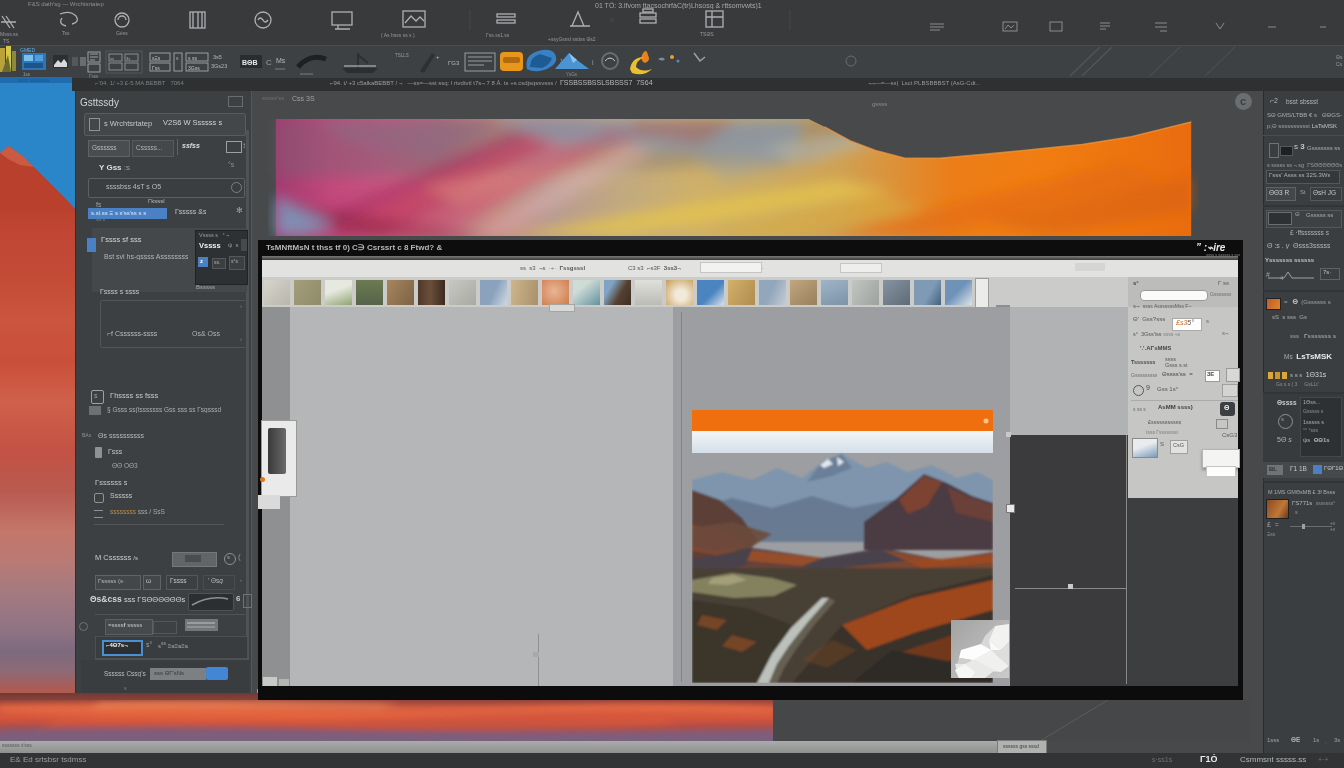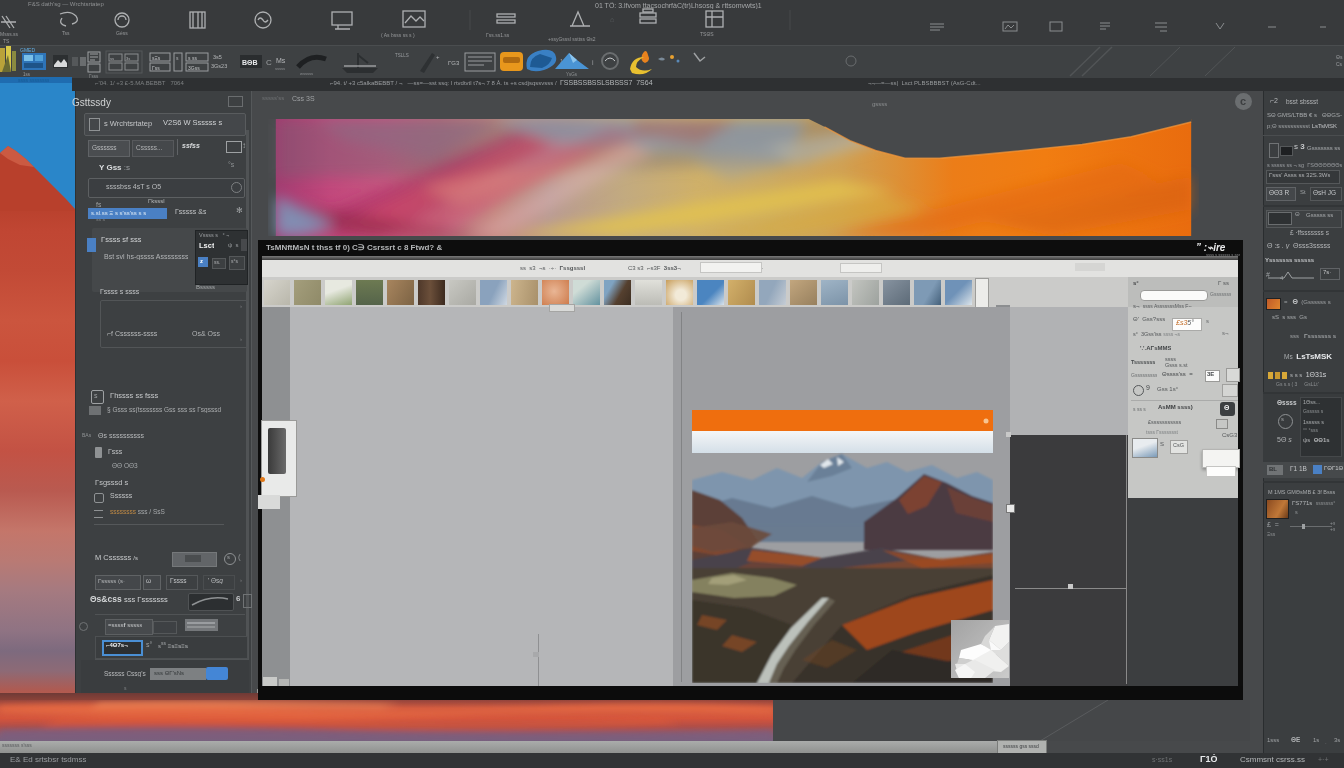--- a/index.html
+++ b/index.html
@@ -236,21 +236,21 @@
     <polygon points="560,119 860,44 900,62 660,119" fill="#e2680c" opacity=".6"></polygon>
     <polygon points="720,104 931,58 931,92 790,119" fill="#d55f10" opacity=".55"></polygon>
     <polygon points="500,28 640,2 660,10 530,48" fill="#c9c0a8" opacity=".4"></polygon>
   </g>
   <path d="M538,-2 L558,8 L584,22 L610,32 L640,40 L675,40 L720,36 L770,31 L820,26 L870,18 L931,3 L931,-2 Z" fill="#47494b"></path>
   <path d="M558,8 L584,22 L610,32 L640,40 L675,40 L720,36 L770,31 L820,26 L870,18 L931,3" fill="none" stroke="#f5993c" stroke-width="1.6" opacity=".7"></path>
 </svg>
 
 <div class="a" id="lpanel" style="left:75px;top:91px;width:175px;height:604px;background:#3d4042;border-left:1px solid #2e3133;border-right:1px solid #55585a;"></div>
 <div class="a" style="left:246px;top:130px;width:3px;height:540px;background:#505355;"></div>
-<div class="t" style="left:72px;top:97px;font-size:10px;color:#d0d2d3;">Gsttssdy</div>
+<div class="t" style="left:80px;top:97px;font-size:10px;color:#d0d2d3;">Gsttssdy</div>
 <div class="a" style="left:228px;top:96px;width:13px;height:9px;border:1px solid #6a6d6f;"></div>
 
 <div class="a" style="left:84px;top:113px;width:160px;height:21px;background:#44474a;border:1px solid #595c5e;border-radius:2px;"></div>
 <div class="a" style="left:89px;top:118px;width:9px;height:11px;border:1px solid #8f9294;"></div>
 <div class="t" style="left:104px;top:119px;font-size:7.5px;color:#c3c5c7;">s Wrchtsrtatep</div>
 <div class="t" style="left:163px;top:118px;font-size:7.5px;color:#cfd1d3;">V2S6 W Ssssss s</div>
 
 <div class="a" style="left:88px;top:140px;width:40px;height:15px;background:#4a4d50;border:1px solid #606366;"></div>
 <div class="t" style="left:92px;top:144px;font-size:6.5px;color:#b9bbbd;">Gssssss</div>
 <div class="a" style="left:132px;top:140px;width:40px;height:15px;background:#45484b;border:1px solid #57595c;"></div>
@@ -275,21 +275,21 @@
 <div class="t" style="left:91px;top:210px;font-size:6px;color:#dde9f5;">s.sl.ss Ξ s s'ss'ss s s</div>
 <div class="t" style="left:175px;top:208px;font-size:7px;color:#c3c5c7;">Γsssss &amp;s</div>
 <div class="t" style="left:236px;top:206px;font-size:8px;color:#9ea1a3;">✻</div>
 
 <div class="a" style="left:92px;top:228px;width:155px;height:64px;background:#45484a;border-radius:2px;"></div>
 <div class="a" style="left:87px;top:238px;width:9px;height:14px;background:#4a80c4;"></div>
 <div class="t" style="left:101px;top:235px;font-size:7.5px;color:#d3d5d7;">Γssss sf sss</div>
 <div class="t" style="left:104px;top:253px;font-size:7px;color:#b3b5b7;">Bst svl hs-gssss  Assssssss</div>
 <div class="a" style="left:195px;top:230px;width:51px;height:53px;background:#2e3133;border:1px solid #202325;"></div>
 <div class="t" style="left:199px;top:232px;font-size:5.5px;color:#9a9da0;">Vssss s &nbsp;&nbsp;° ¬</div>
-<div class="t" style="left:199px;top:241px;font-size:7.5px;color:#f0f1f2;font-weight:bold;">Lsct</div>
+<div class="t" style="left:199px;top:241px;font-size:7.5px;color:#f0f1f2;font-weight:bold;">Vssss</div>
 <div class="t" style="left:228px;top:242px;font-size:6px;color:#9a9da0;">ψ&nbsp;&nbsp;s</div>
 <div class="a" style="left:241px;top:239px;width:6px;height:12px;background:#47494c;"></div>
 <div class="a" style="left:198px;top:257px;width:10px;height:10px;background:#4a80c4;"></div>
 <div class="t" style="left:200px;top:258px;font-size:6px;color:#fff;font-weight:bold;">z</div>
 <div class="a" style="left:212px;top:258px;width:12px;height:9px;background:#3c3f41;border:1px solid #55585a;"></div>
 <div class="t" style="left:214px;top:259px;font-size:5px;color:#b0b2b4;">ss.</div>
 <div class="a" style="left:229px;top:256px;width:14px;height:12px;background:#3c3f41;border:1px solid #55585a;"></div>
 <div class="t" style="left:231px;top:258px;font-size:5px;color:#b0b2b4;">s°s</div>
 <div class="t" style="left:196px;top:284px;font-size:6px;color:#a8abad;">Bsssss</div>
 
@@ -303,21 +303,21 @@
 <div class="a" style="left:91px;top:390px;width:11px;height:12px;border:1px solid #9ea1a3;border-radius:2px;"></div>
 <div class="t" style="left:94px;top:392px;font-size:7px;color:#9ea1a3;">s</div>
 <div class="t" style="left:110px;top:391px;font-size:7.5px;color:#c8cacc;">Γhssss ss  fsss</div>
 <div class="a" style="left:89px;top:406px;width:12px;height:9px;background:#6e7173;"></div>
 <div class="t" style="left:107px;top:406px;font-size:6.5px;color:#aaacae;">§ Gsss ss(tsssssss  Gss sss ss  Γsgsssd</div>
 <div class="t" style="left:82px;top:432px;font-size:5px;color:#8f9294;">BAs</div>
 <div class="t" style="left:98px;top:432px;font-size:7px;color:#b9bbbd;">Θs ssssssssss</div>
 <div class="a" style="left:95px;top:447px;width:7px;height:11px;background:#8f9294;border-radius:1px;"></div>
 <div class="t" style="left:108px;top:448px;font-size:7px;color:#c3c5c7;">Γsss</div>
 <div class="t" style="left:112px;top:462px;font-size:6.5px;color:#a5a8aa;">ΘΘ OΘ3</div>
-<div class="t" style="left:95px;top:478px;font-size:7.5px;color:#c3c5c7;">Γsgsssd s</div>
+<div class="t" style="left:95px;top:478px;font-size:7.5px;color:#c3c5c7;">Γssssss s</div>
 <div class="a" style="left:94px;top:493px;width:8px;height:8px;border:1px solid #8f9294;border-radius:2px;"></div>
 <div class="t" style="left:110px;top:492px;font-size:7px;color:#c3c5c7;">Ssssss</div>
 <div class="a" style="left:94px;top:510px;width:9px;height:6px;border-top:1px solid #8f9294;border-bottom:1px solid #8f9294;"></div>
 <div class="t" style="left:110px;top:508px;font-size:6.5px;color:#a5a8aa;"><span style="color:#c08a45;">ssssssss</span> sss / SsS</div>
 <div class="a" style="left:94px;top:524px;width:130px;height:1px;background:#55585a;"></div>
 
 <div class="t" style="left:95px;top:553px;font-size:7.5px;color:#c8cacc;">M Cssssss <span style="font-size:6px;">/s</span></div>
 <div class="a" style="left:172px;top:552px;width:43px;height:13px;background:#626568;border:1px solid #75787a;"></div>
 <div class="a" style="left:185px;top:555px;width:16px;height:7px;background:#4a4d4f;"></div>
 <div class="a" style="left:224px;top:553px;width:10px;height:10px;border:1px solid #8f9294;border-radius:50%;"></div>
@@ -325,21 +325,21 @@
 <div class="t" style="left:238px;top:552px;font-size:8px;color:#8f9294;">(</div>
 <div class="a" style="left:95px;top:575px;width:44px;height:13px;border:1px solid #606365;background:#44474a;"></div>
 <div class="t" style="left:98px;top:578px;font-size:6px;color:#b5b7b9;">Γsssss&nbsp;(s·</div>
 <div class="a" style="left:143px;top:575px;width:16px;height:13px;border:1px solid #606365;background:#44474a;"></div>
 <div class="t" style="left:146px;top:577px;font-size:6.5px;color:#c3c5c7;">ω</div>
 <div class="a" style="left:166px;top:575px;width:30px;height:13px;border:1px solid #55585a;"></div>
 <div class="t" style="left:170px;top:577px;font-size:6.5px;color:#c3c5c7;">Γssss</div>
 <div class="a" style="left:203px;top:575px;width:30px;height:13px;border:1px solid #4a4d4f;"></div>
 <div class="t" style="left:208px;top:577px;font-size:6.5px;color:#b5b7b9;">' Θs<i>g</i></div>
 <div class="t" style="left:240px;top:577px;font-size:6px;color:#808385;">›</div>
-<div class="t" style="left:90px;top:594px;font-size:8.5px;color:#d3d5d7;font-weight:bold;">Θs&amp;css <span style="font-weight:normal;font-size:7.5px;">sss Γsssssss</span></div>
+<div class="t" style="left:90px;top:594px;font-size:8.5px;color:#d3d5d7;font-weight:bold;">Θs&amp;css <span style="font-weight:normal;font-size:7.5px;">sss ΓSΘΘΘΘΘΘs</span></div>
 <div class="a" style="left:188px;top:593px;width:44px;height:16px;background:#2c2f31;border:1px solid #505355;border-radius:2px;"></div>
 <svg class="a" style="left:190px;top:595px;" width="40" height="12">
       <path d="M2,10 Q20,0 38,4" stroke="#8f9294" fill="none" stroke-width="1.5"></path>
     </svg>
 <div class="t" style="left:236px;top:594px;font-size:8px;color:#c8cacc;font-weight:bold;">6</div>
 <div class="a" style="left:243px;top:594px;width:7px;height:12px;border:1px solid #707375;"></div>
 <div class="a" style="left:95px;top:614px;width:150px;height:1px;background:#505355;"></div>
 <div class="a" style="left:79px;top:622px;width:7px;height:7px;border:1px solid #707375;border-radius:50%;"></div>
 <div class="a" style="left:105px;top:619px;width:46px;height:14px;background:#474a4d;border:1px solid #5d6062;"></div>
 <div class="t" style="left:108px;top:622px;font-size:6px;color:#c3c5c7;">=ssss<b>f</b> ssss<i>s</i></div>
@@ -572,21 +572,21 @@
     </svg>
 
 <div class="a" style="left:0;top:741px;width:1043px;height:12px;background:linear-gradient(180deg,#aaacab,#8f918f);"></div>
 <div class="a" style="left:997px;top:740px;width:48px;height:13px;background:#b0b2b0;border:1px solid #7a7c7a;"></div>
 <div class="t" style="left:1003px;top:743px;font-size:5px;color:#3a3c3e;">ssssss gss sssd</div>
 <div class="t" style="left:2px;top:742px;font-size:5px;color:#55585a;">sssssss s'sss</div>
 <div class="a" style="left:0;top:753px;width:1344px;height:15px;background:#313335;"></div>
 <div class="t" style="left:10px;top:755px;font-size:8px;color:#9a9da0;">E&amp; Ed srtsbsr tsdmss</div>
 <div class="t" style="left:1152px;top:756px;font-size:7px;color:#6f7274;">s·ss1s</div>
 <div class="t" style="left:1200px;top:754px;font-size:9px;color:#e8eaec;font-weight:bold;">Γ1Ó</div>
-<div class="t" style="left:1240px;top:755px;font-size:8px;color:#b5b8ba;">Csmmsnt csrss.ss</div>
+<div class="t" style="left:1240px;top:755px;font-size:8px;color:#b5b8ba;">Csmmsnt sssss.ss</div>
 <div class="t" style="left:1318px;top:756px;font-size:7px;color:#6f7274;">+·+</div>
 
 <div class="a" id="rpanel" style="left:1263px;top:91px;width:81px;height:662px;background:#3b3e40;border-left:1px solid #2a2d2f;"></div>
 <div class="t" style="left:1270px;top:97px;font-size:7px;color:#b5b7b9;">⌐2</div>
 <div class="t" style="left:1286px;top:98px;font-size:6.5px;color:#b0b2b4;">bsst sbssst</div>
 <div class="t" style="left:1267px;top:112px;font-size:6px;color:#a8abad;">SΘ GMS/LTBB € s &nbsp; ΘΘGS-</div>
 <div class="t" style="left:1267px;top:123px;font-size:6px;color:#9ea1a3;">p;Θ sssssssssst <span style="color:#c3c5c7;">LsTsMSK</span></div>
 <div class="a" style="left:1263px;top:135px;width:81px;height:1px;background:#4a4d4f;"></div>
 <div class="a" style="left:1269px;top:143px;width:8px;height:13px;border:1px solid #707375;"></div>
 <div class="a" style="left:1280px;top:146px;width:11px;height:8px;background:#1e2022;border:1px solid #55585a;"></div>

